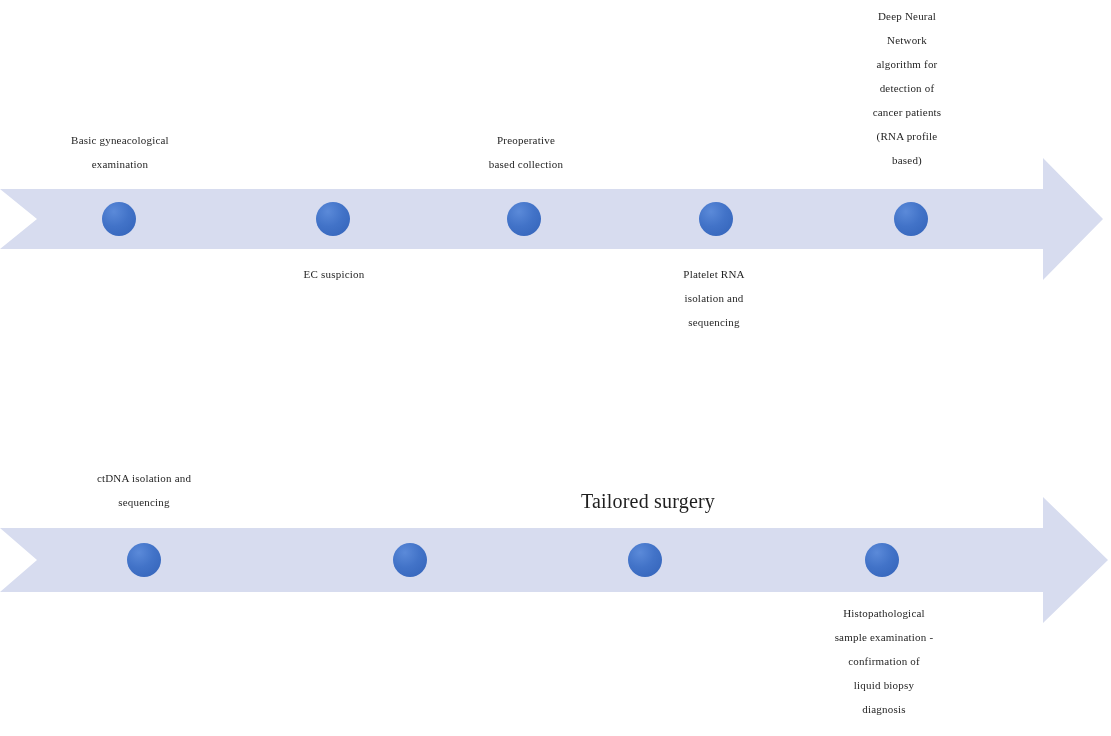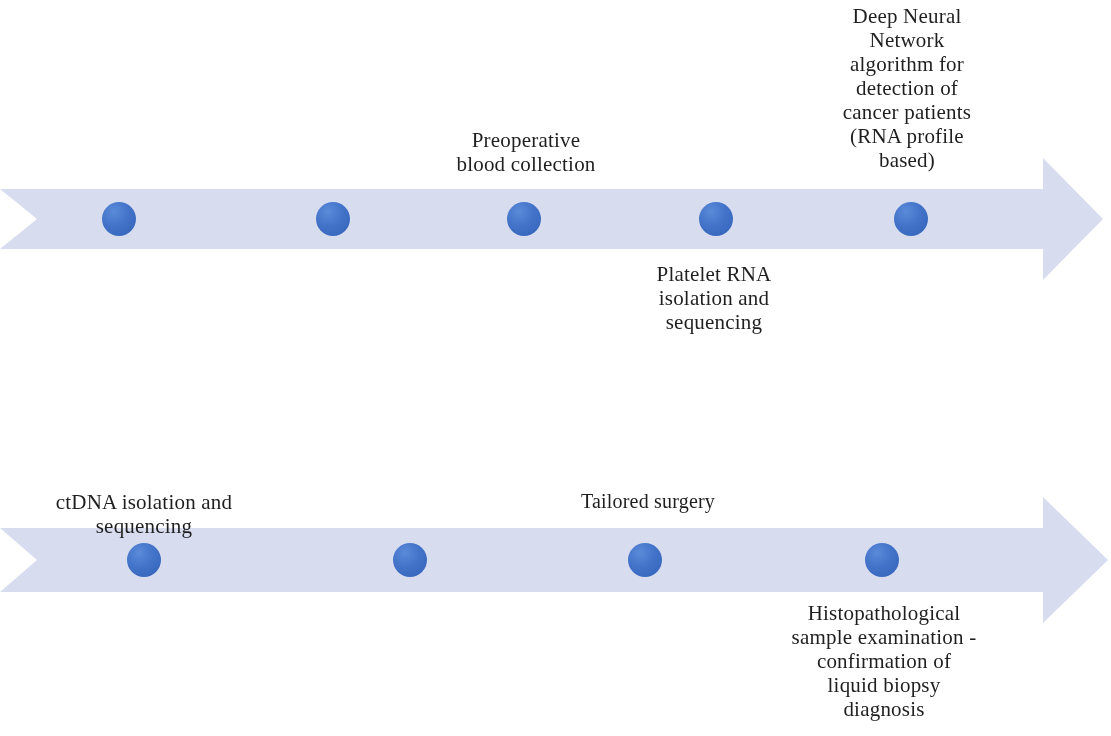--- a/index.html
+++ b/index.html
@@ -31,21 +31,21 @@
     position: absolute;
     width: 34px;
     height: 34px;
     border-radius: 50%;
     background: radial-gradient(circle at 35% 28%, #5b8ad9 0%, #4273c8 45%, #3262b8 100%);
   }
 
   .label {
     position: absolute;
     color: #1f1f1f;
-    font-size: 21px;
+    font-size: 11px;
     line-height: 24px;
     letter-spacing: 0.2px;
     text-align: center;
     white-space: pre-line;
   }
   .label-large {
     font-size: 20px;
     line-height: 26px;
   }
 </style>
@@ -66,38 +66,41 @@
   <div class="dot" style="left:316px; top:202px;"></div>
   <div class="dot" style="left:507px; top:202px;"></div>
   <div class="dot" style="left:699px; top:202px;"></div>
   <div class="dot" style="left:894px; top:202px;"></div>
 
   <div class="dot" style="left:127px; top:543px;"></div>
   <div class="dot" style="left:393px; top:543px;"></div>
   <div class="dot" style="left:628px; top:543px;"></div>
   <div class="dot" style="left:865px; top:543px;"></div>
 
+  <div class="label" style="left:0px;   top:128px; width:240px;">Basic gyneacological
+examination</div>
 
+  <div class="label" style="left:224px; top:262px; width:220px;">EC suspicion</div>
 
   <div class="label" style="left:406px; top:128px; width:240px;">Preoperative
-blood collection</div>
+based collection</div>
 
   <div class="label" style="left:594px; top:262px; width:240px;text-align:center;">Platelet RNA
 isolation and
 sequencing</div>
 
   <div class="label" style="left:787px; top:4px; width:240px;">Deep Neural
 Network
 algorithm for
 detection of
 cancer patients
 (RNA profile
 based)</div>
 
-  <div class="label" style="left:14px;  top:466px; width:260px;margin-top:24px;">ctDNA isolation and
+  <div class="label" style="left:14px;  top:466px; width:260px;">ctDNA isolation and
 sequencing</div>
 
 
   <div class="label" style="left:734px; top:601px; width:300px;">Histopathological
 sample examination -
 confirmation of
 liquid biopsy
 diagnosis</div>
 
   <div class="label label-large" style="left:498px; top:488px; width:300px;">Tailored surgery</div>

